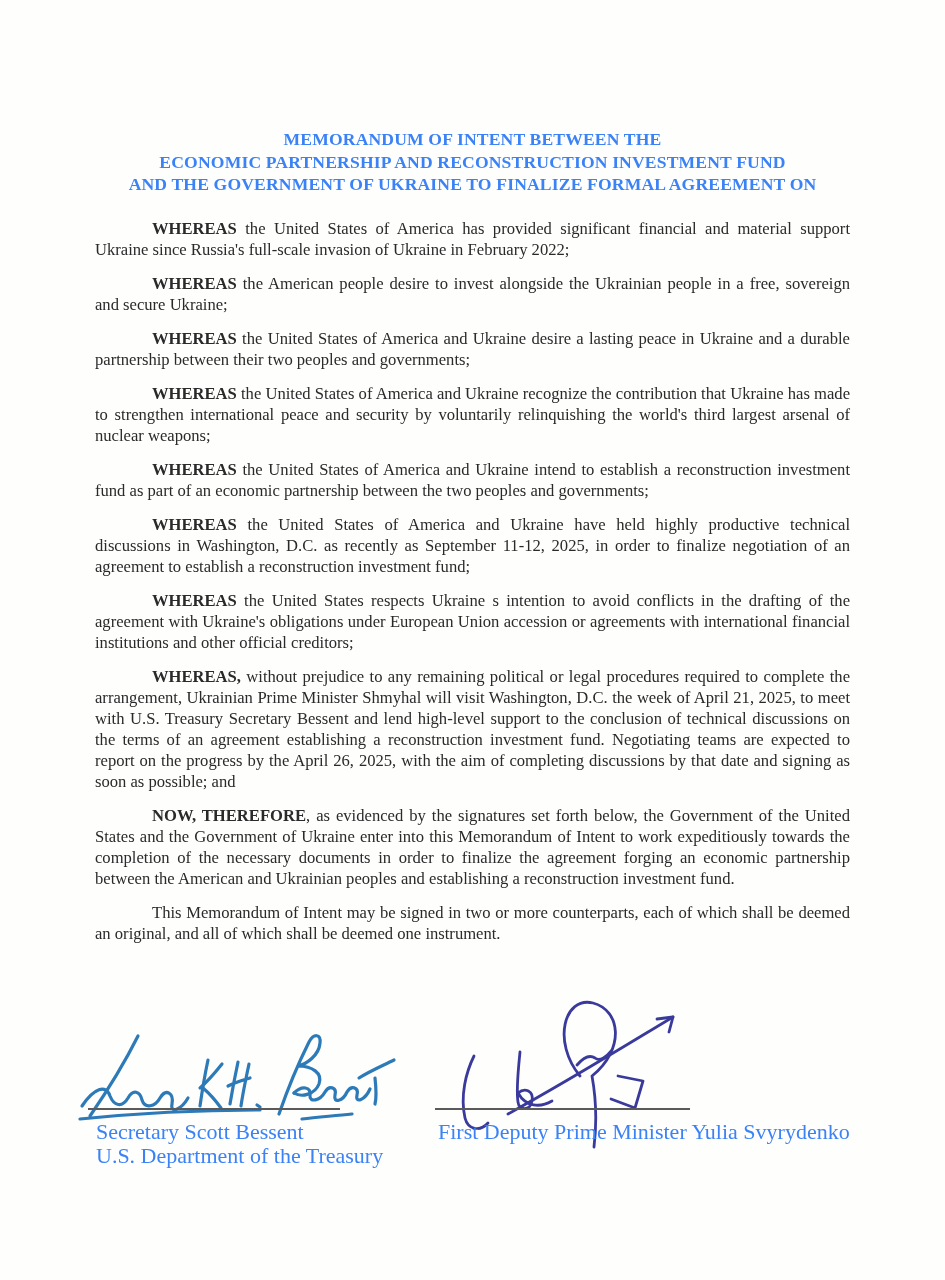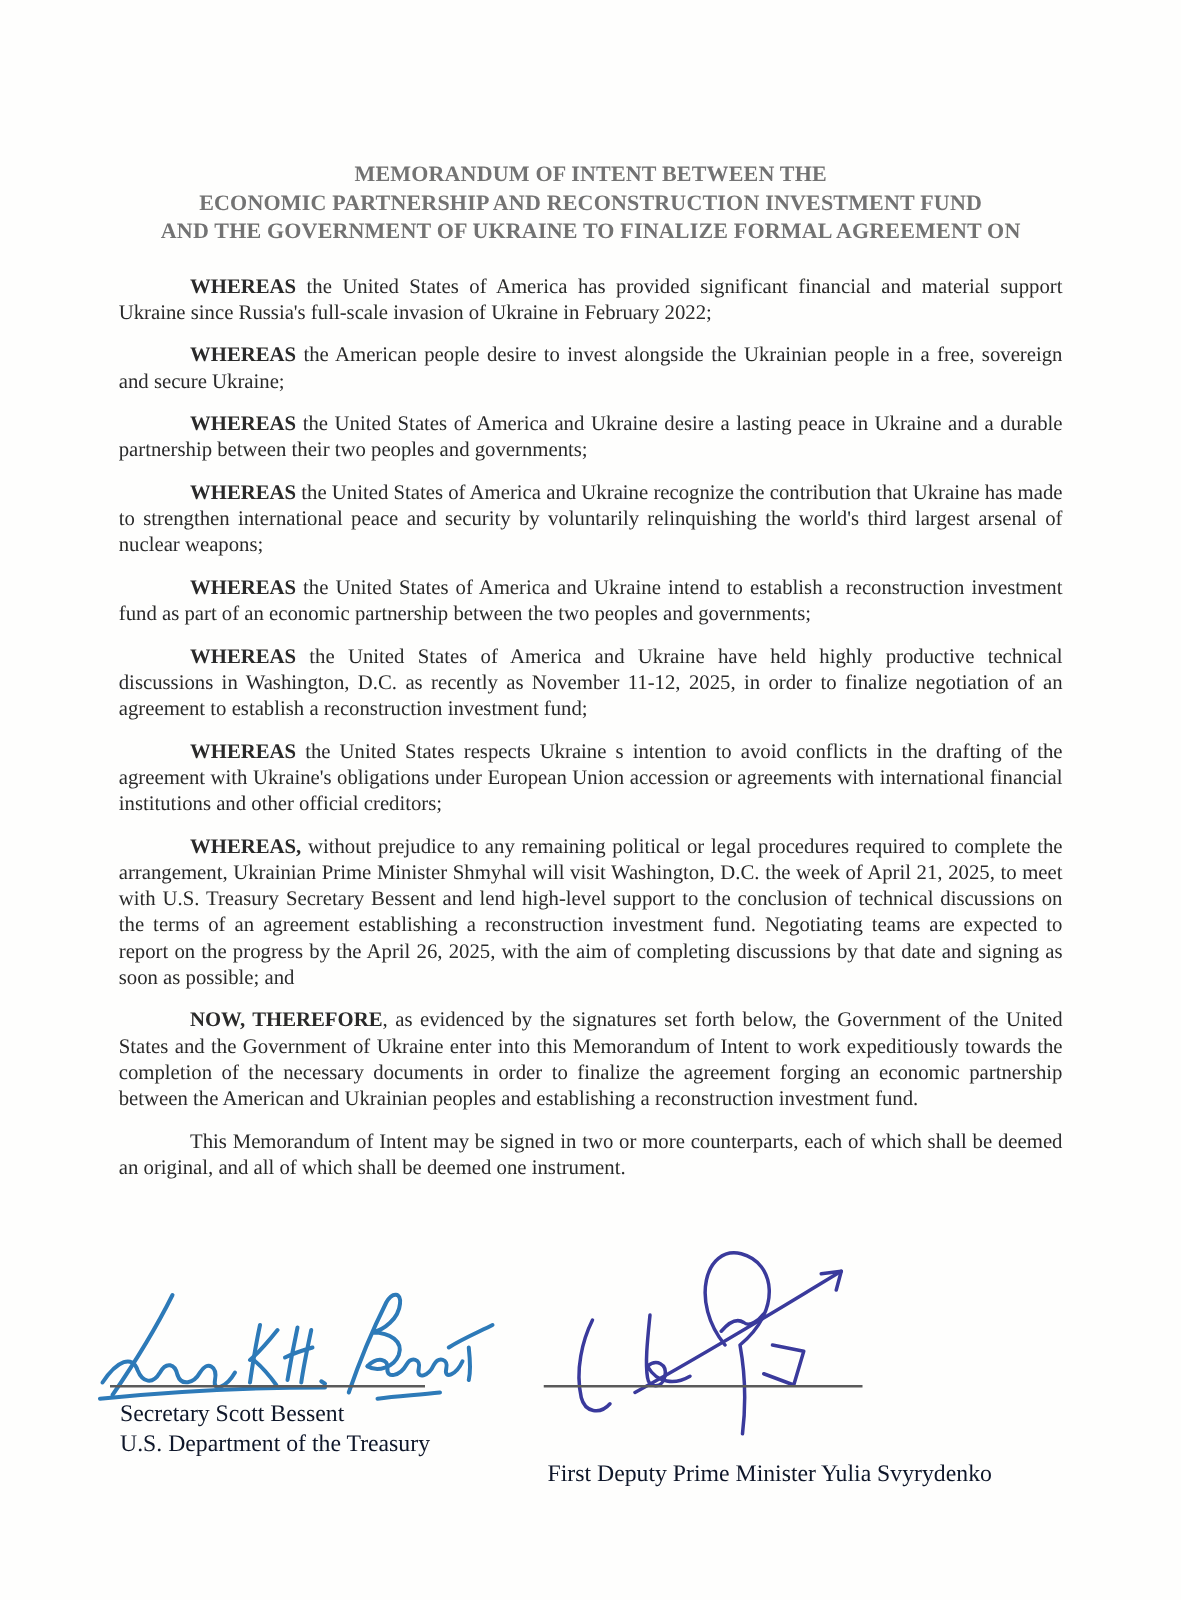--- a/index.html
+++ b/index.html
@@ -14,21 +14,21 @@
   }
   .content {
     position:absolute; left:95px; top:128px; width:755px;
   }
   .doc-title {
     text-align:center;
     font-weight:bold;
     font-size:17.6px;
     line-height:22.6px;
     letter-spacing:0.15px;
-    color:#737373;
+    color:#3b82f6;
   }
   .doc-title span { display:block; }
   .body-text {
     margin-top:22px;
     font-size:16.6px;
     line-height:21px;
     text-align:justify;
   }
   .body-text p {
     margin:0 0 13px 0;
@@ -41,25 +41,25 @@
   .sig-ink { position:absolute; pointer-events:none; }
   .sig-ink.left  { left:76px;  top:46px;  }
   .sig-ink.right { left:430px; top:0;     }
   .sig-rule {
     position:absolute; height:2px; background:#5a5a5a; top:128px;
   }
   .sig-rule.left  { left:88px;  width:252px; }
   .sig-rule.right { left:435px; width:255px; }
   .sig-label {
     position:absolute; top:140px;
-    font-size:19px; line-height:24px; color:#0f172a;
+    font-size:22px; line-height:24px; color:#3b82f6;
     white-space:nowrap;
   }
   .sig-label.left  { left:96px;  }
-  .sig-label.right { left:438px;margin-top:48px; }
+  .sig-label.right { left:438px; }
   .sig-label div { display:block; }
 </style>
 </head>
 <body>
 
 <div class="page">
 
   <div class="content">
 
     <div class="doc-title">
@@ -67,21 +67,21 @@
       <span>ECONOMIC PARTNERSHIP AND RECONSTRUCTION INVESTMENT FUND</span>
       <span>AND THE GOVERNMENT OF UKRAINE TO FINALIZE FORMAL AGREEMENT ON</span>
     </div>
 
     <div class="body-text">
       <p><span class="lead">WHEREAS</span><span> the United States of America has provided significant financial and material support Ukraine since Russia's full-scale invasion of Ukraine in February 2022;</span></p>
       <p><span class="lead">WHEREAS</span><span> the American people desire to invest alongside the Ukrainian people in a free, sovereign and secure Ukraine;</span></p>
       <p><span class="lead">WHEREAS</span><span> the United States of America and Ukraine desire a lasting peace in Ukraine and a durable partnership between their two peoples and governments;</span></p>
       <p><span class="lead">WHEREAS</span><span> the United States of America and Ukraine recognize the contribution that Ukraine has made to strengthen international peace and security by voluntarily relinquishing the world's third largest arsenal of nuclear weapons;</span></p>
       <p><span class="lead">WHEREAS</span><span> the United States of America and Ukraine intend to establish a reconstruction investment fund as part of an economic partnership between the two peoples and governments;</span></p>
-      <p><span class="lead">WHEREAS</span><span> the United States of America and Ukraine have held highly productive technical discussions in Washington, D.C. as recently as November 11-12, 2025, in order to finalize negotiation of an agreement to establish a reconstruction investment fund;</span></p>
+      <p><span class="lead">WHEREAS</span><span> the United States of America and Ukraine have held highly productive technical discussions in Washington, D.C. as recently as September 11-12, 2025, in order to finalize negotiation of an agreement to establish a reconstruction investment fund;</span></p>
       <p><span class="lead">WHEREAS</span><span> the United States respects Ukraine s intention to avoid conflicts in the drafting of the agreement with Ukraine's obligations under European Union accession or agreements with international financial institutions and other official creditors;</span></p>
       <p><span class="lead">WHEREAS,</span><span> without prejudice to any remaining political or legal procedures required to complete the arrangement, Ukrainian Prime Minister Shmyhal will visit Washington, D.C. the week of April 21, 2025, to meet with U.S. Treasury Secretary Bessent and lend high-level support to the conclusion of technical discussions on the terms of an agreement establishing a reconstruction investment fund. Negotiating teams are expected to report on the progress by the April 26, 2025, with the aim of completing discussions by that date and signing as soon as possible; and</span></p>
       <p><span class="lead">NOW, THEREFORE</span><span>, as evidenced by the signatures set forth below, the Government of the United States and the Government of Ukraine enter into this Memorandum of Intent to work expeditiously towards the completion of the necessary documents in order to finalize the agreement forging an economic partnership between the American and Ukrainian peoples and establishing a reconstruction investment fund.</span></p>
       <p><span class="lead"></span><span>This Memorandum of Intent may be signed in two or more counterparts, each of which shall be deemed an original, and all of which shall be deemed one instrument.</span></p>
     </div>
 
   </div>
 
   <div class="sig-area">
 

